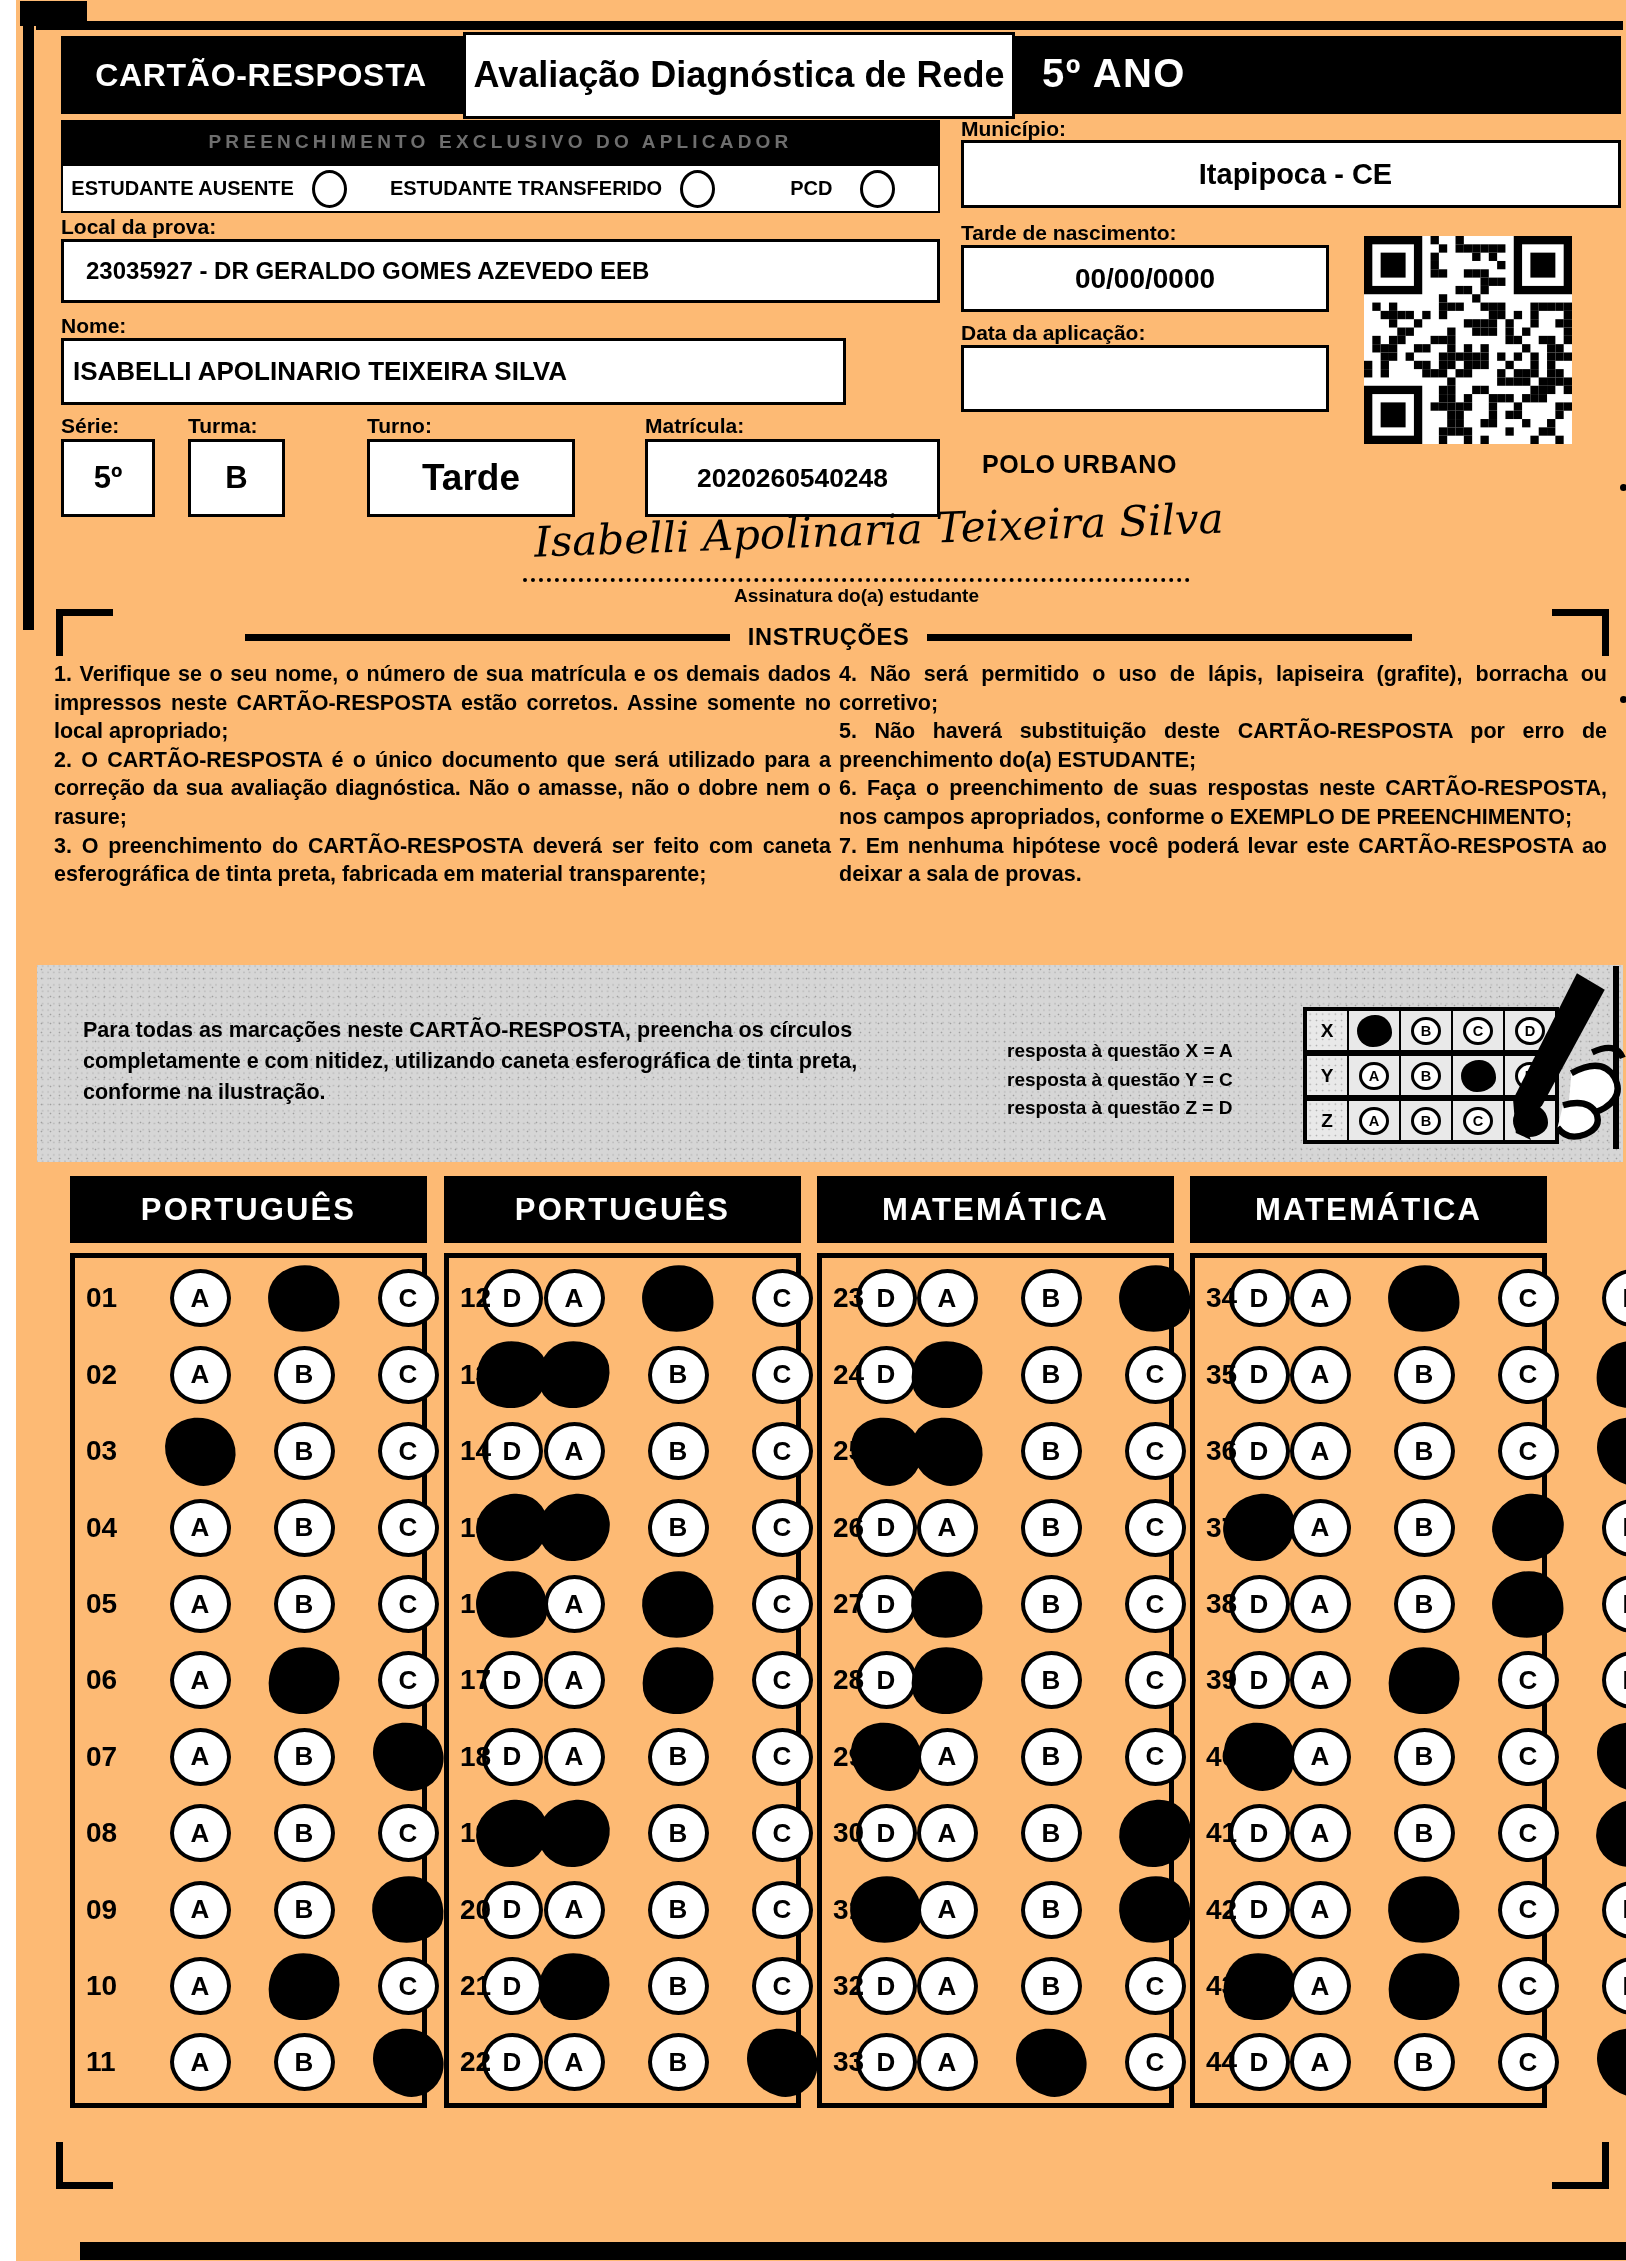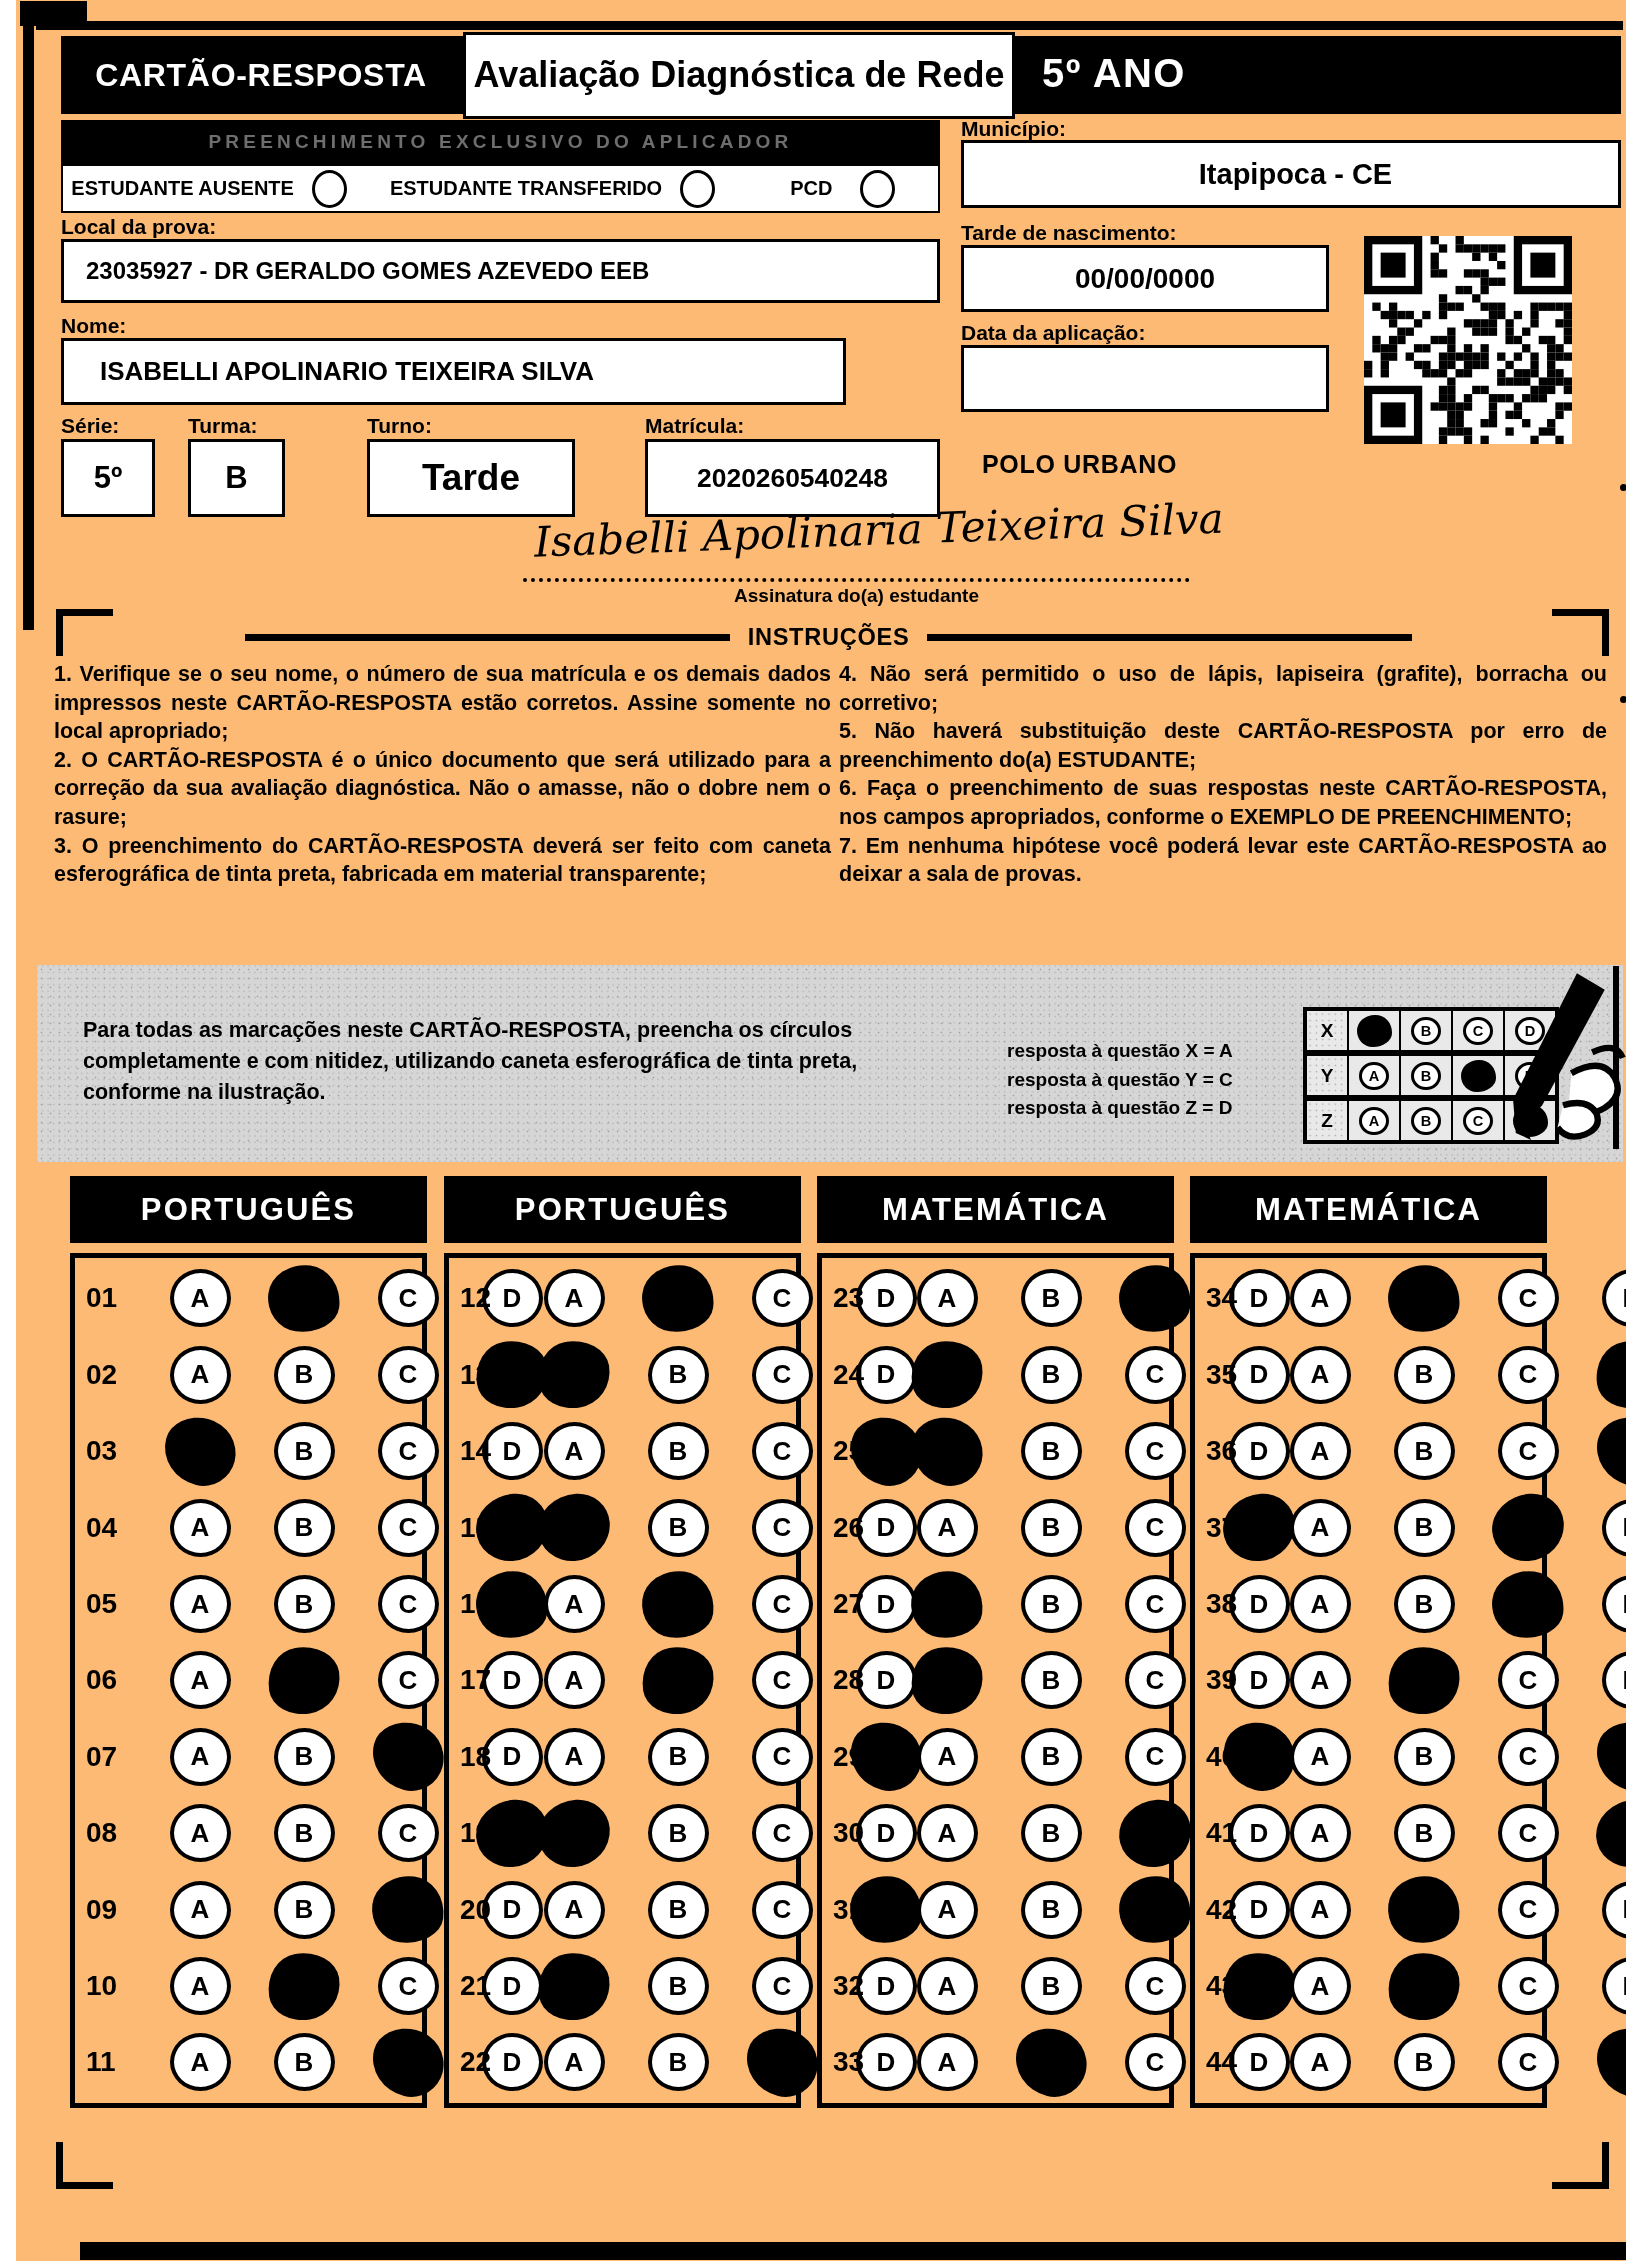--- a/index.html
+++ b/index.html
@@ -116,21 +116,21 @@
         <span class="status-label">PCD</span>
         <span class="status-circle"></span>
       </div>
     </div>
 
   <div class="abs lbl" style="left:45px;top:215px;">Local da prova:</div>
   <div class="abs box" style="left:45px;top:239px;width:879px;height:64px;padding-left:22px;">
     <span class="val" style="font-size:24px;">23035927 - DR GERALDO GOMES AZEVEDO EEB</span>
   </div>
   <div class="abs lbl" style="left:45px;top:314px;">Nome:</div>
-  <div class="abs box" style="left:45px;top:338px;width:785px;height:67px;padding-left:36px;">
+  <div class="abs box" style="left:45px;top:338px;width:785px;height:67px;padding-left:9px;">
     <span class="val" style="font-size:26px;">ISABELLI APOLINARIO TEIXEIRA SILVA</span>
   </div>
 
   <div class="abs lbl" style="left:45px;top:414px;">Série:</div>
   <div class="abs box" style="left:45px;top:439px;width:94px;height:78px;justify-content:center;">
     <span class="val" style="font-size:31px;">5º</span>
   </div>
   <div class="abs lbl" style="left:172px;top:414px;">Turma:</div>
   <div class="abs box" style="left:172px;top:439px;width:97px;height:78px;justify-content:center;">
     <span class="val" style="font-size:31px;">B</span>

